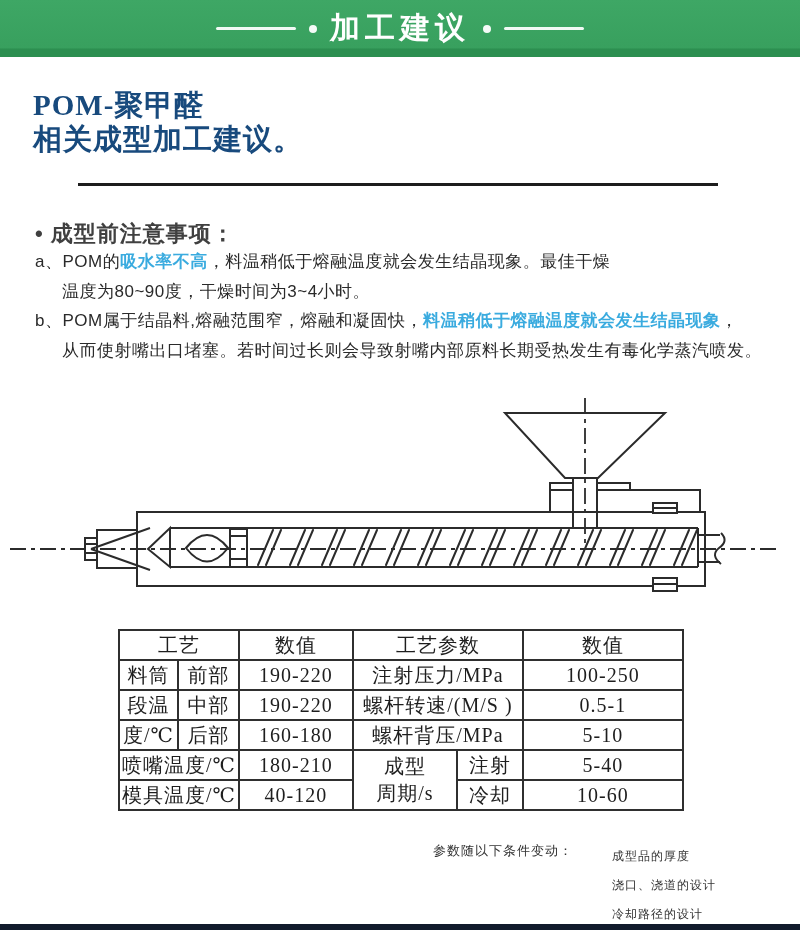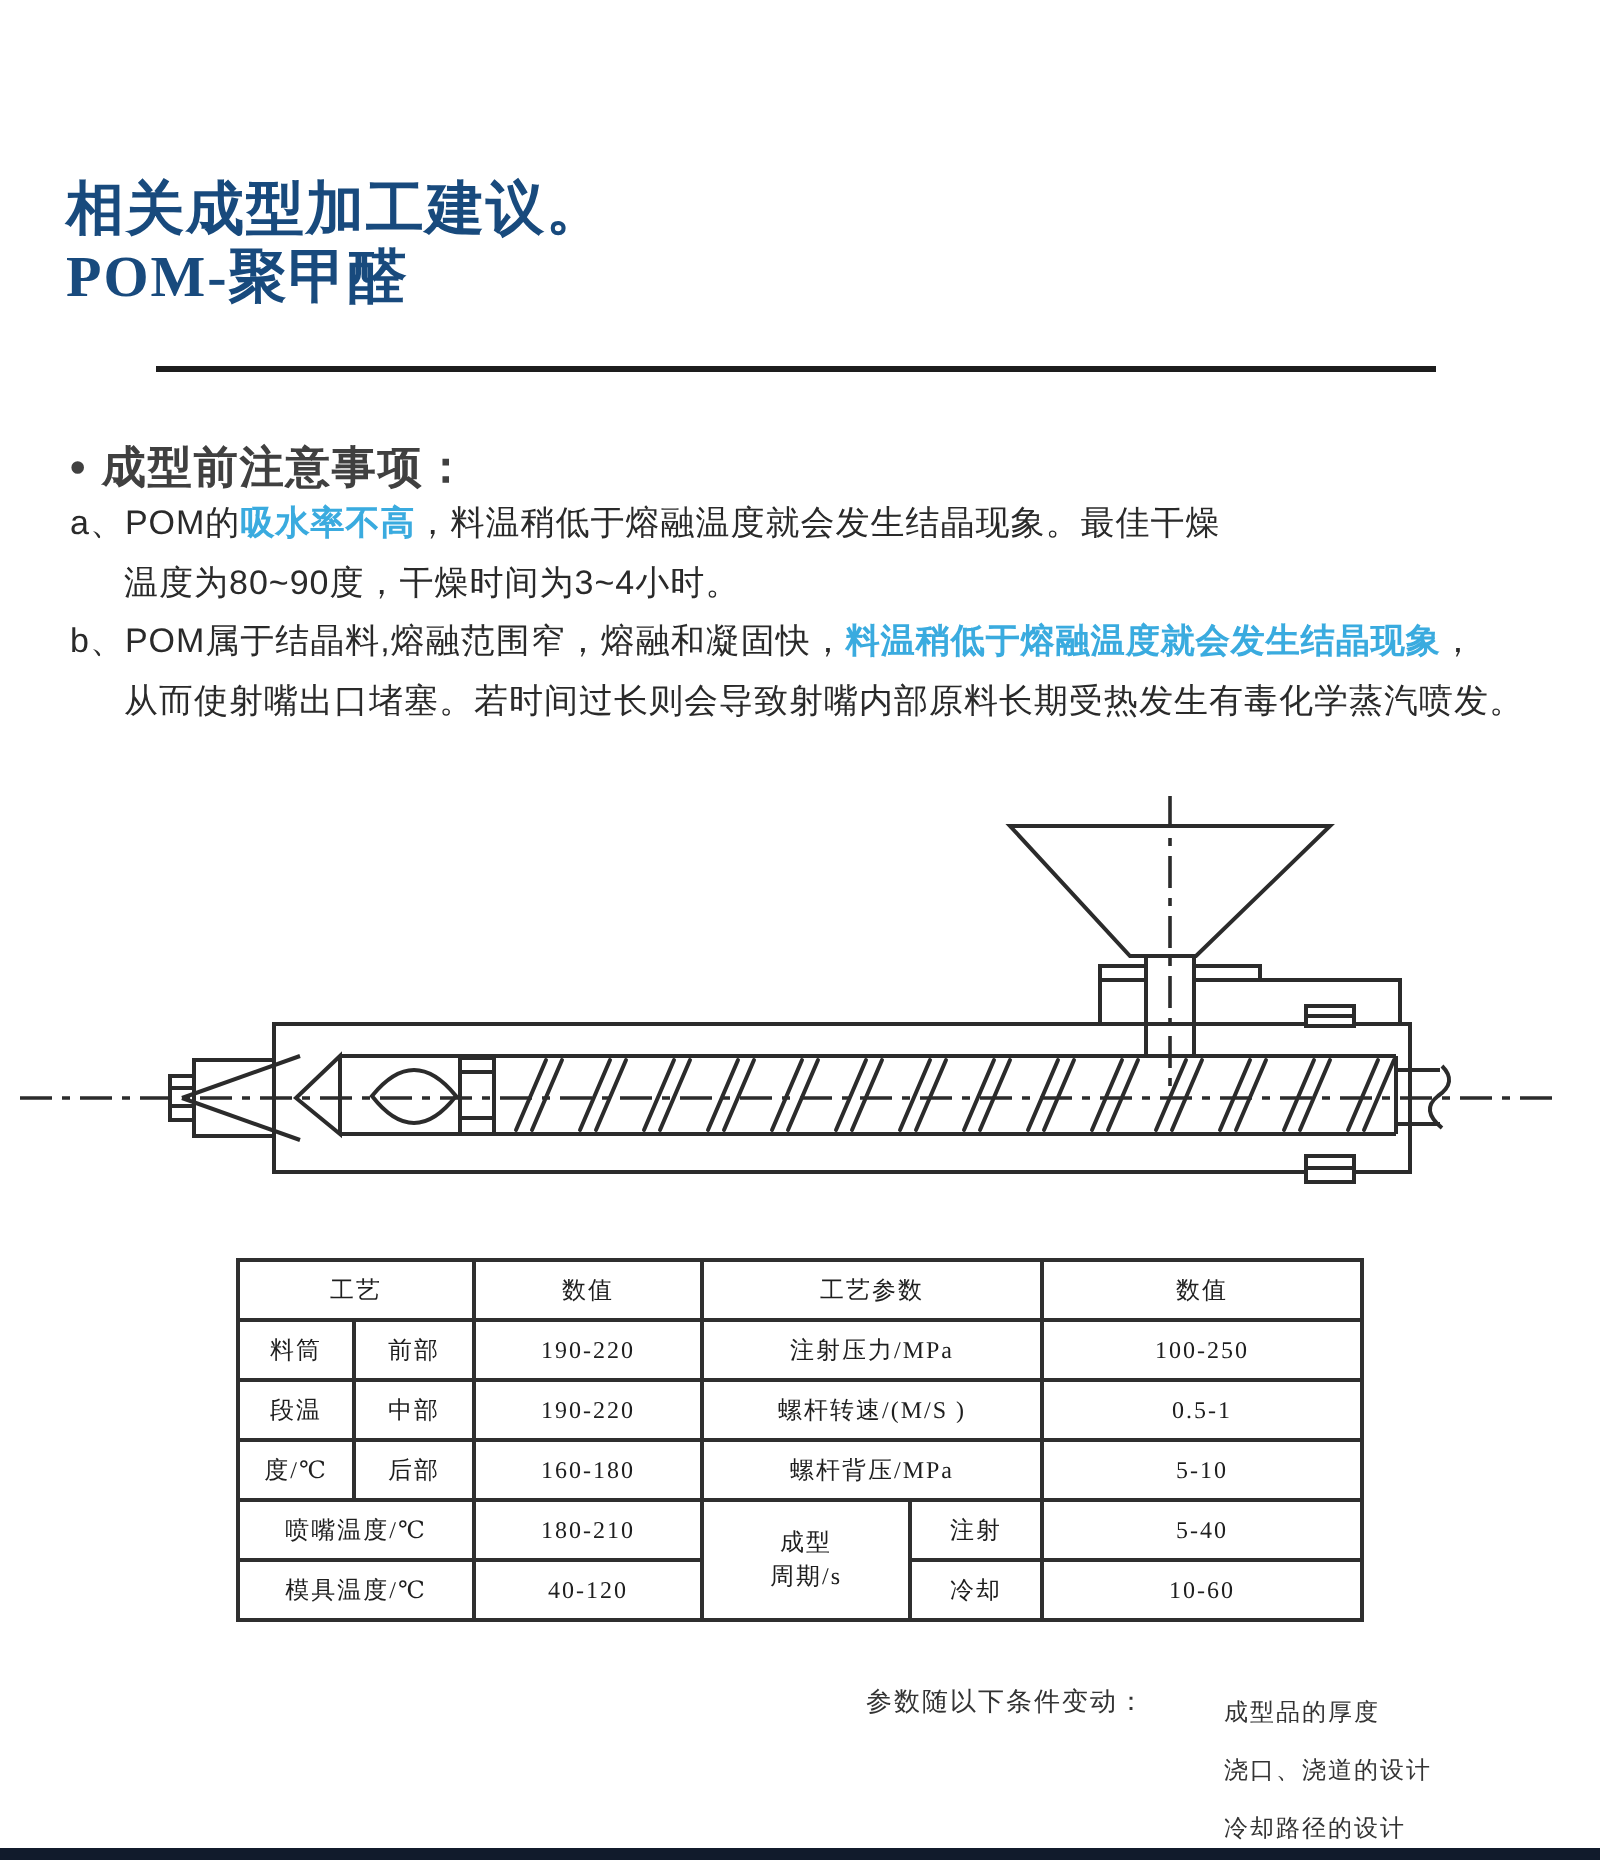--- a/index.html
+++ b/index.html
@@ -39,40 +39,47 @@
   
   .diagram{position:absolute;left:0;top:395px;width:800px;height:230px;z-index:1;}
   .diagram .s{stroke:#2b2b2b;stroke-width:2;fill:none;}
   .diagram .sf{stroke:#2b2b2b;stroke-width:2;fill:#ffffff;}
   .diagram .wf{fill:#ffffff;stroke:none;}
   .diagram .cl{stroke:#2b2b2b;stroke-width:1.8;fill:none;stroke-dasharray:16 5 4 5;}
   .diagram .fl{stroke:#2b2b2b;stroke-width:2;fill:none;stroke-linecap:round;}
   
   .params{
     position:absolute;left:118px;top:629px;border-collapse:collapse;table-layout:fixed;
-    font-family:"Liberation Serif","DejaVu Serif",serif;font-size:12px;color:#1e1e1e;
+    font-family:"Liberation Serif","DejaVu Serif",serif;font-size:20px;color:#1e1e1e;
   }
   .params td{
     border:2px solid #2f2f2f;height:28px;text-align:center;vertical-align:middle;
     padding:0 2px;letter-spacing:1px;white-space:nowrap;overflow:hidden;
   }
   
   .footnote-label{position:absolute;left:433px;top:842px;font-size:13px;color:#333;letter-spacing:1px;white-space:nowrap;}
   .footnote-items{position:absolute;left:612px;top:842px;font-size:12px;color:#333;letter-spacing:1px;line-height:29px;white-space:nowrap;}
   .bottom-bar{position:absolute;left:0;top:924px;width:800px;height:6px;background:#111b2c;}
 </style>
 </head>
 <body>
 
 <div id="page">
 
+  <header class="banner">
+    <span class="orn-line"></span>
+    <span class="orn-dot"></span>
+    <h1>加工建议</h1>
+    <span class="orn-dot"></span>
+    <span class="orn-line"></span>
+  </header>
 
   <div class="doc-title">
+    <div>POM-聚甲醛</div>
     <div>相关成型加工建议。</div>
-    <div>POM-聚甲醛</div>
   </div>
   <div class="title-divider"></div>
 
   <div class="h2 h2-pre">• 成型前注意事项：</div>
 
   <p class="body-line l-a1"><span>a、POM的</span><span class="hl">吸水率不高</span><span>，料温稍低于熔融温度就会发生结晶现象。最佳干燥</span></p>
   <p class="body-line l-a2">温度为80~90度，干燥时间为3~4小时。</p>
 
   <p class="body-line l-b2">从而使射嘴出口堵塞。若时间过长则会导致射嘴内部原料长期受热发生有毒化学蒸汽喷发。</p>
   <p class="body-line l-b1"><span>b、POM属于结晶料,熔融范围窄，熔融和凝固快，</span><span class="hl">料温稍低于熔融温度就会发生结晶现象</span><span>，</span></p>

